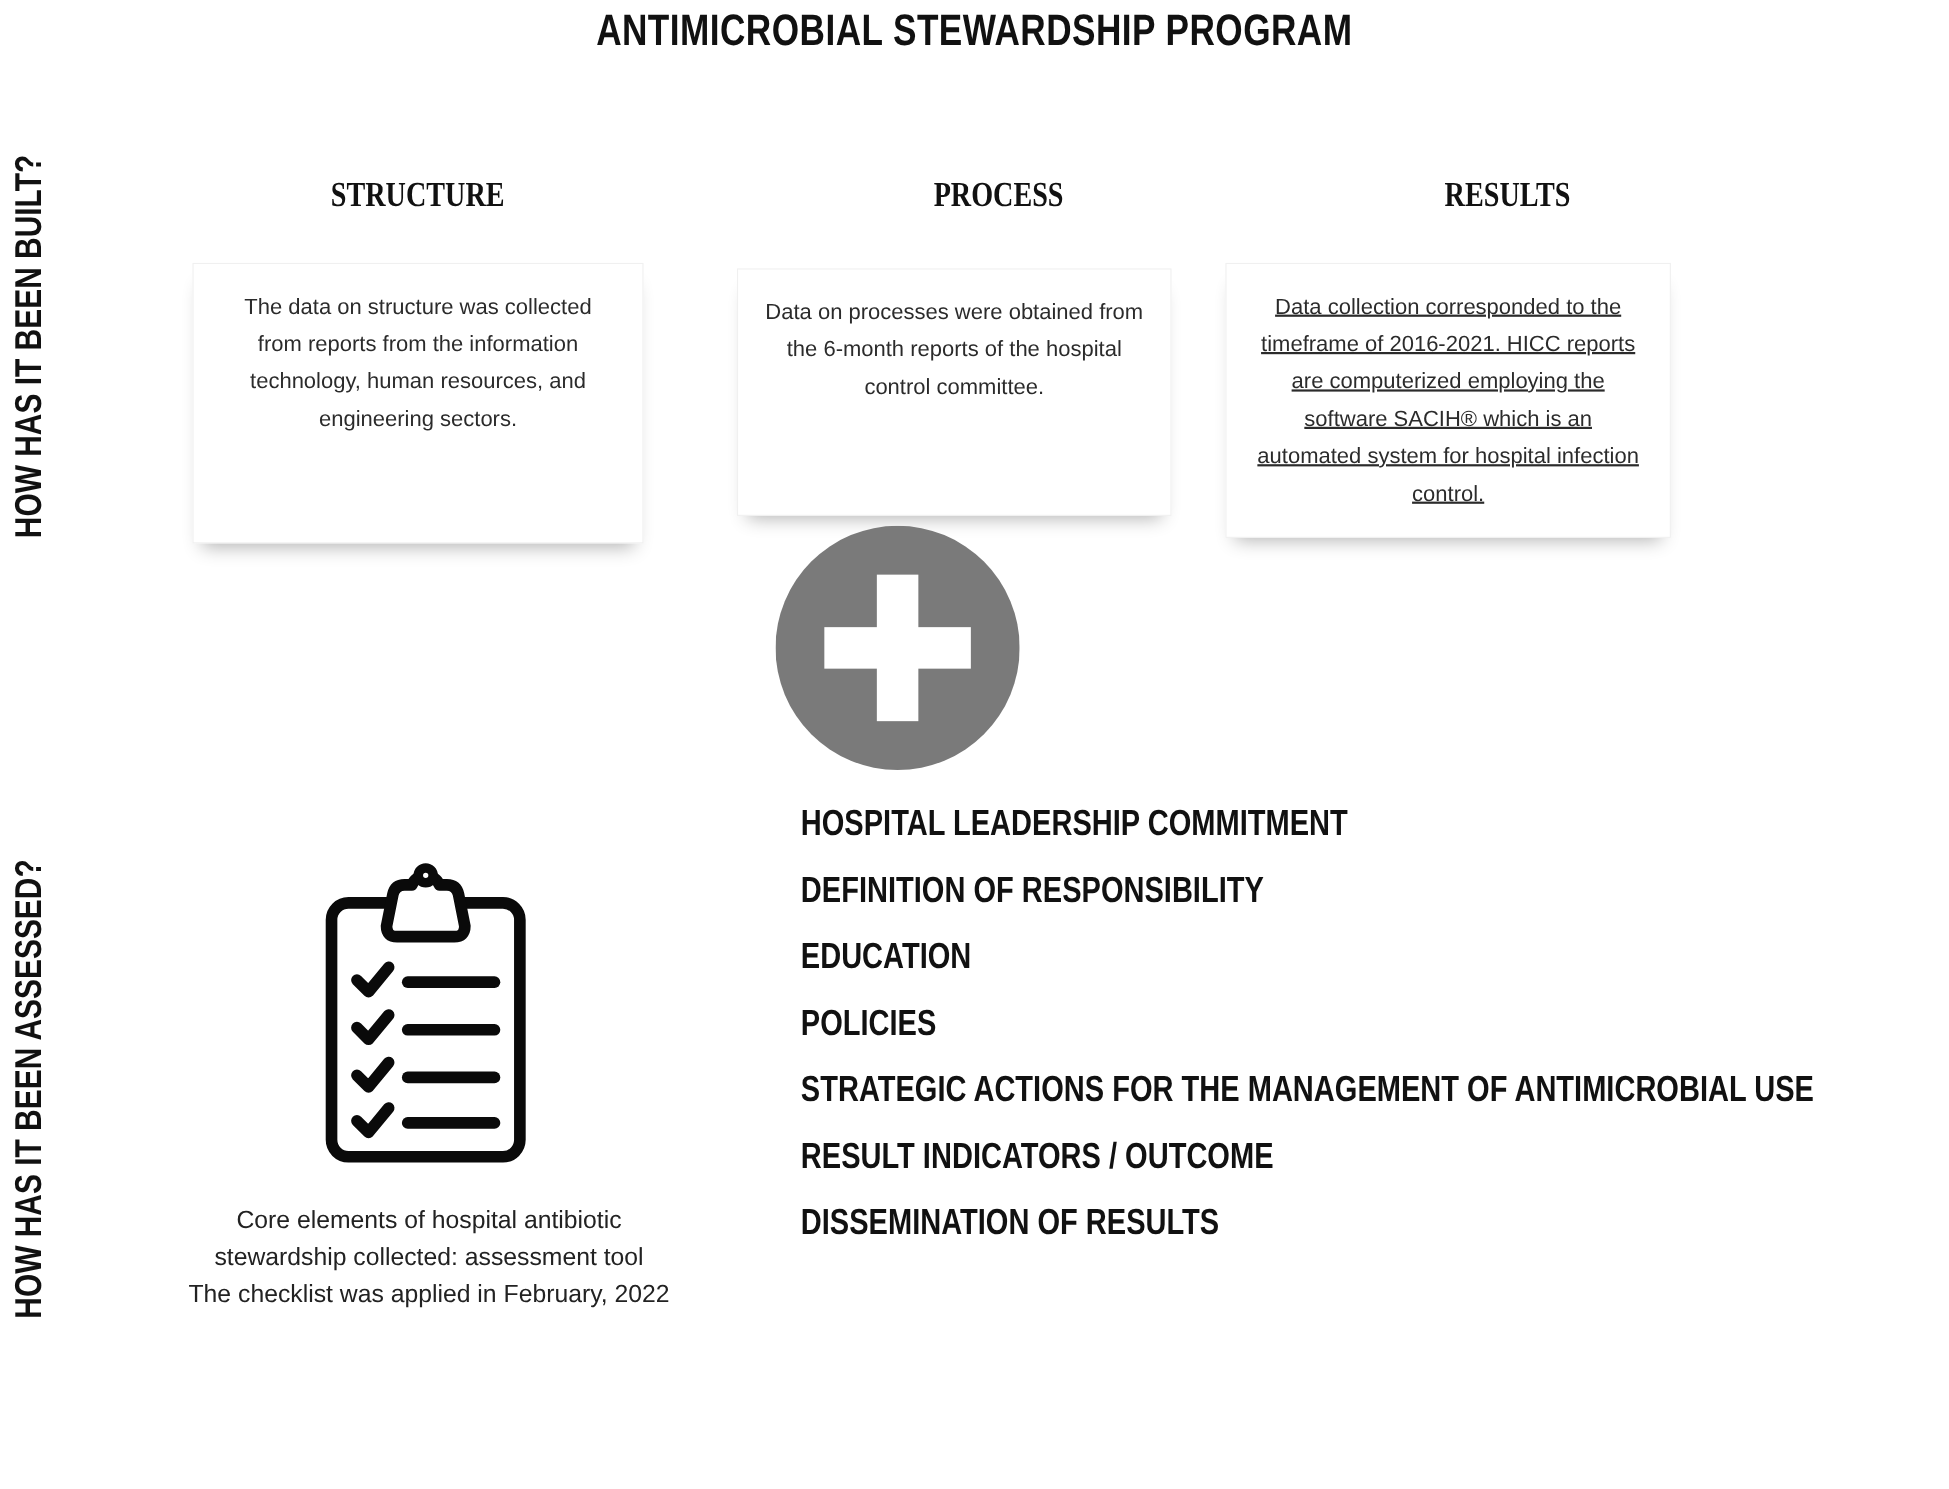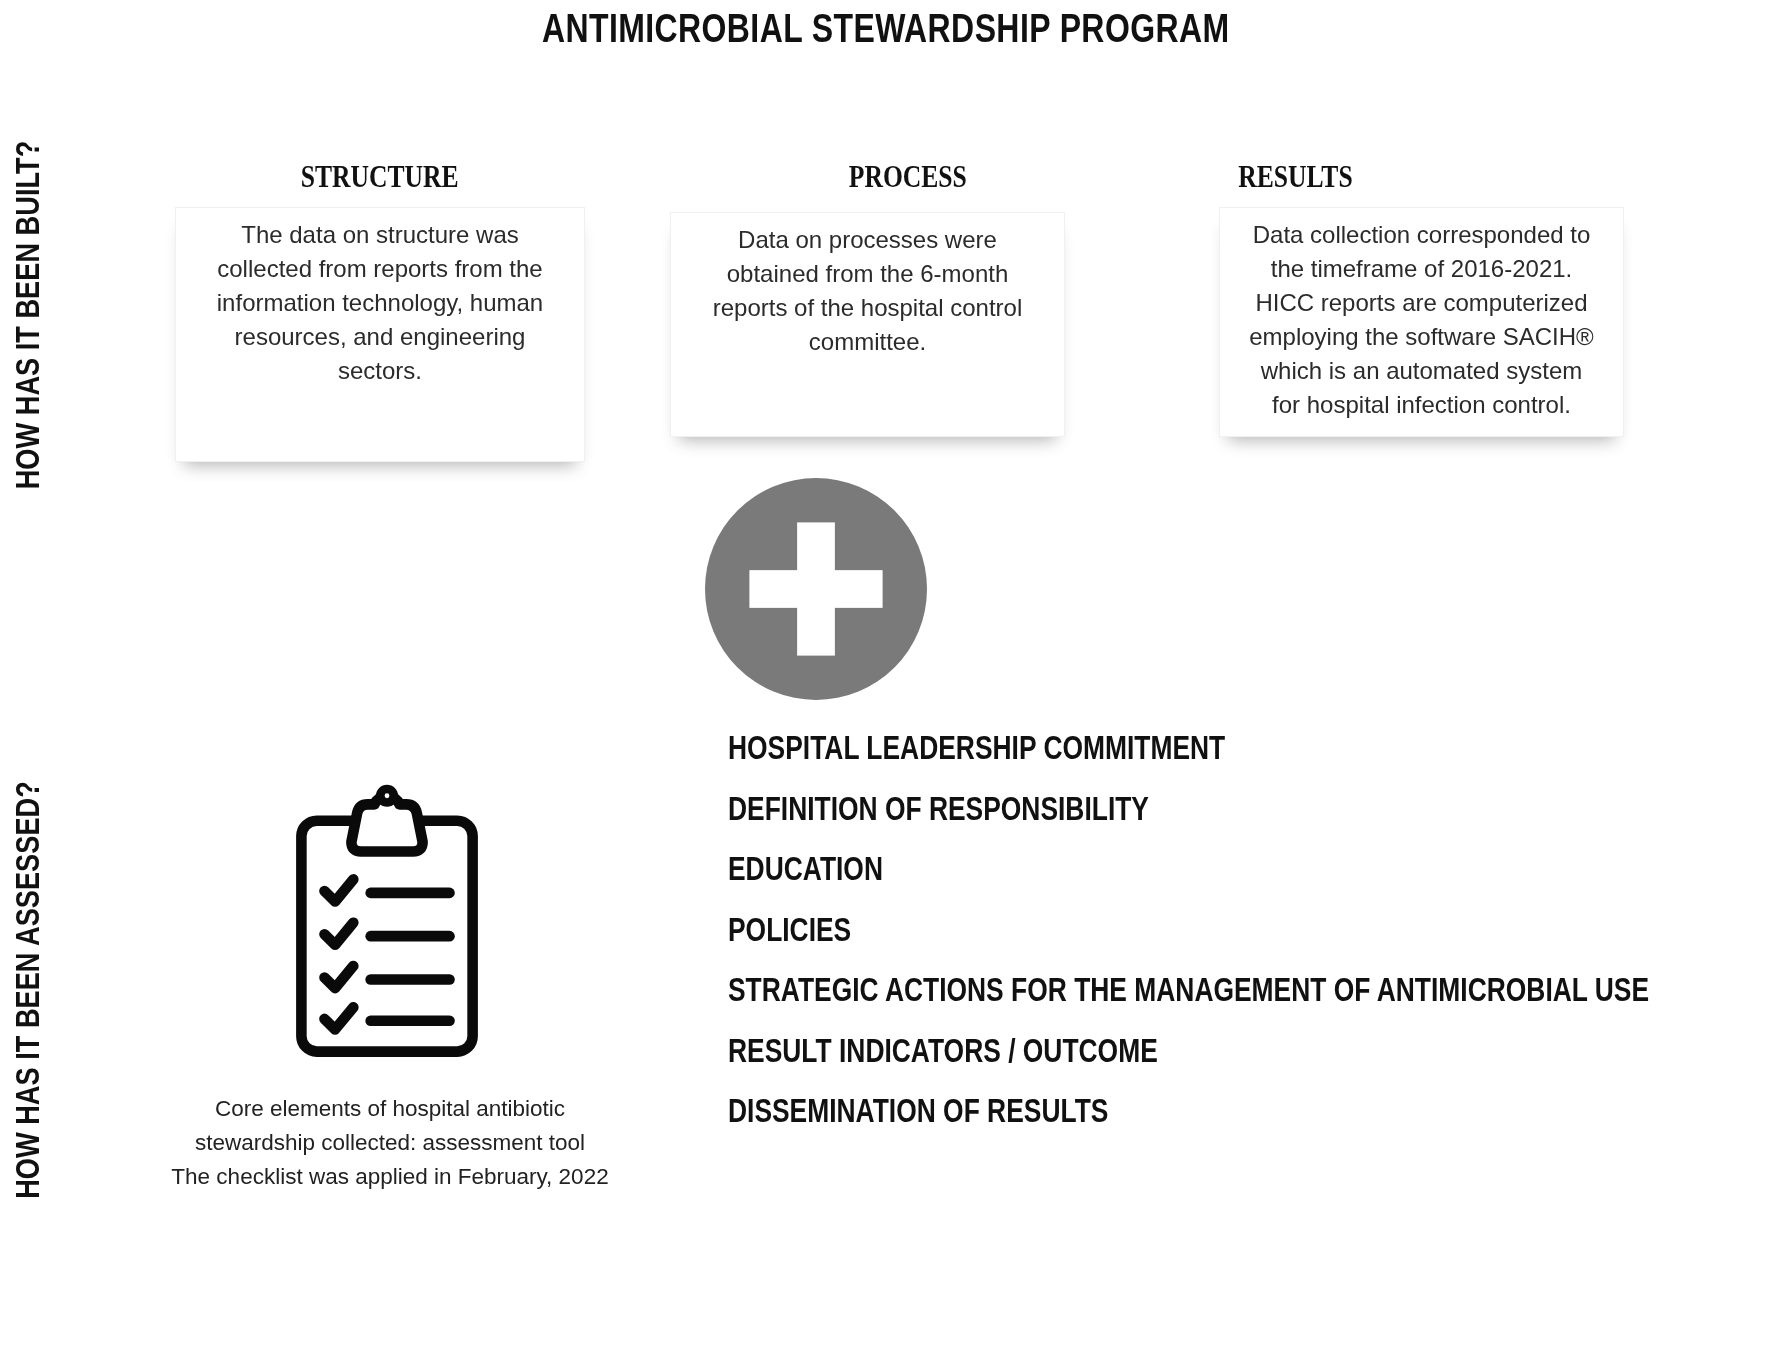--- a/index.html
+++ b/index.html
@@ -38,35 +38,36 @@
   .side-label-built  { left: 27px; top: 315px; transform: translate(-50%,-50%) rotate(-90deg); }
   .side-label-assessed { left: 27px; top: 990px; transform: translate(-50%,-50%) rotate(-90deg); }
 
   .col-header {
     text-align: center;
     font-size: 32px;
     font-family: Liberation Serif, serif;
   }
   .hdr-structure { left: 175px; top: 158px; width: 410px; }
   .hdr-process   { left: 710px; top: 158px; width: 395px; }
-  .hdr-results   { left: 1093px; top: 158px; width: 405px; }
+  .hdr-results   { left: 1168px; top: 158px; width: 405px; }
 
   .card {
     background: #ffffff;
     border: 1px solid #f0f0f0;
     box-shadow: 0 12px 16px -9px rgba(0,0,0,0.30);
-    padding: 10px 24px;
+    padding: 22px 24px;
     text-align: center;
-    font-size: 24px;
+    font-size: 20px;
     line-height: 34px;
     color: #2b2b2b;
+    margin-top: 32px;
   }
   .card-structure { left: 175px;  top: 207px; width: 410px; min-height: 255px; }
   .card-process   { left: 670px;  top: 212px; width: 395px; min-height: 225px; }
-  .card-results   { left: 1219px; top: 207px; width: 405px; min-height: 230px; }
+  .card-results   { left: 1114px; top: 207px; width: 405px; min-height: 230px; text-decoration: underline; }
 
   .plus-wrap { left: 705px; top: 478px; width: 222px; height: 222px; }
   .plus-wrap svg { display: block; width: 100%; height: 100%; }
 
   .clipboard-wrap { left: 286px; top: 754px; width: 202px; height: 322px; }
   .clipboard-wrap svg { display: block; width: 100%; height: 100%; }
 
   .checklist-caption {
     left: 152px; top: 1092px; width: 476px;
     text-align: center;

